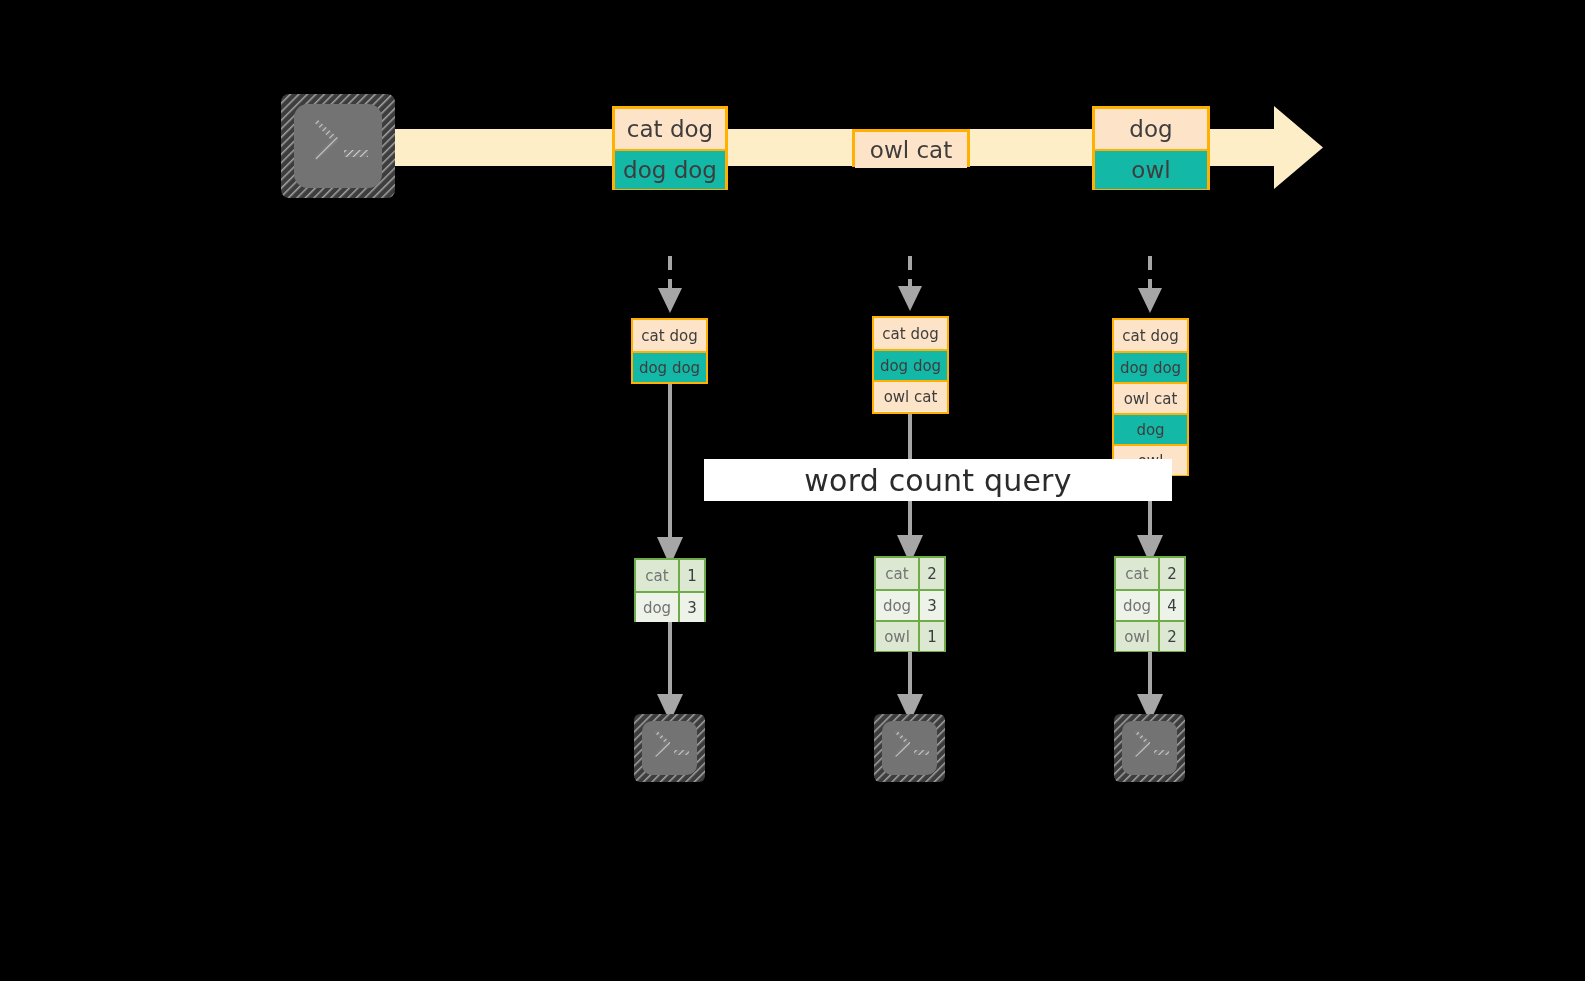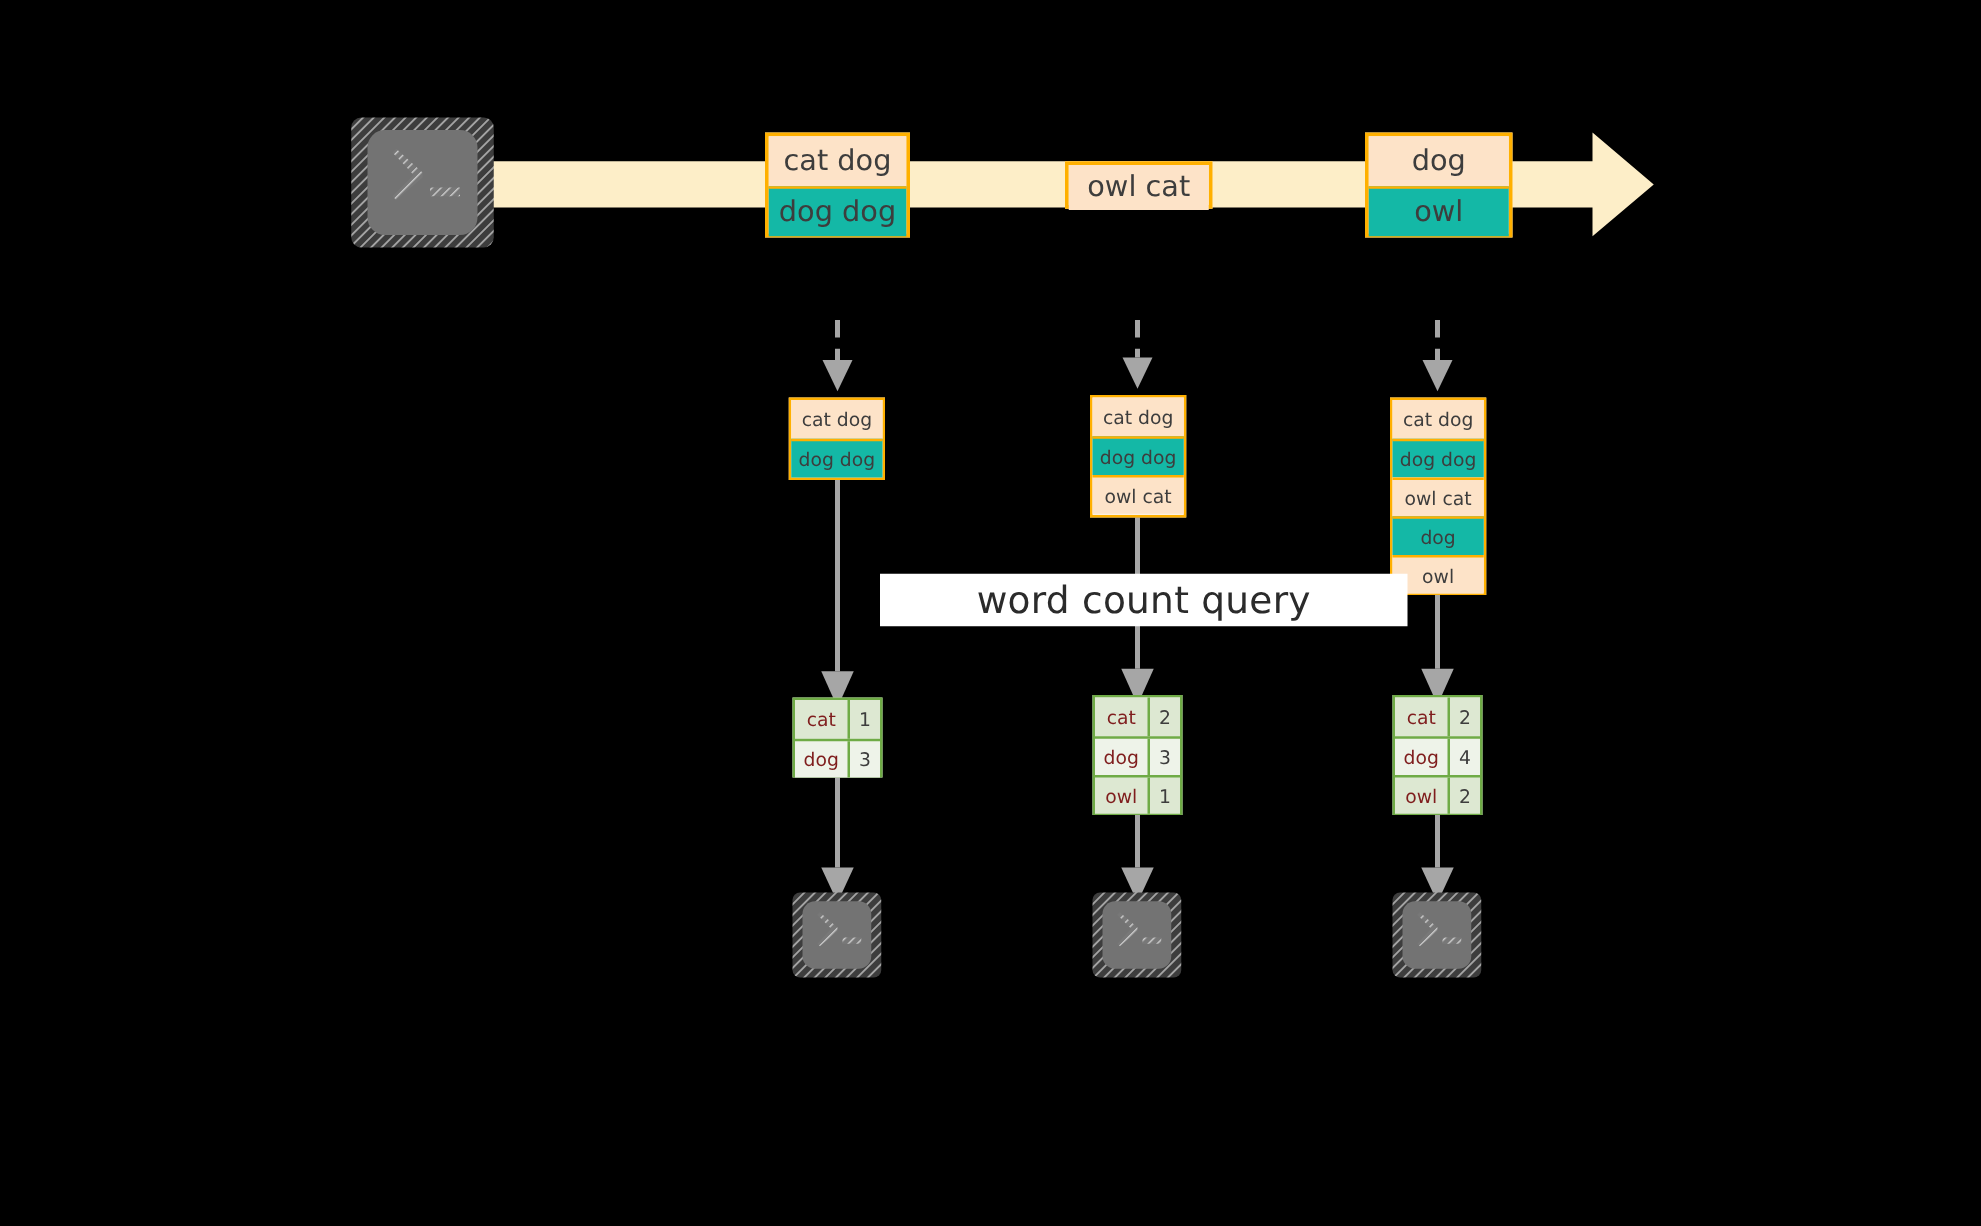--- a/index.html
+++ b/index.html
@@ -92,21 +92,21 @@
   }
   .res-row + .res-row { border-top: 2px solid #6fab46; }
   .res-row.shade-a { background: #dde8d2; }
   .res-row.shade-b { background: #eef3e9; }
   .res-cell-word {
     flex: 0 0 auto;
     display: flex;
     align-items: center;
     justify-content: center;
     font-size: 15px;
-    color: #7f1d1d;
+    color: #737373;
     border-right: 2px solid #6fab46;
     box-sizing: border-box;
   }
   .res-cell-count {
     flex: 1 1 auto;
     display: flex;
     align-items: center;
     justify-content: center;
     font-size: 15px;
     color: #3d3d3d;
@@ -222,21 +222,21 @@
   </div>
 
   <div class="rec-box snap-box" style="left:1096px; top:318px; width:77px; height:158px;">
     <div class="rec-row shade-a">cat dog</div>
     <div class="rec-row shade-b">dog dog</div>
     <div class="rec-row shade-a">owl cat</div>
     <div class="rec-row shade-b">dog</div>
     <div class="rec-row shade-a">owl</div>
   </div>
 
-  <div class="query-band" style="left:688px; top:459px; width:422px; height:42px;">
+  <div class="query-band" style="left:688px; top:459px; width:468px; height:42px;">
     <span class="query-text">word count query</span>
   </div>
 
   <div class="res-box" style="left:618px; top:558px; width:72px; height:64px;">
     <div class="res-row shade-a">
       <div class="res-cell-word" style="width:44px;">cat</div>
       <div class="res-cell-count">1</div>
     </div>
     <div class="res-row shade-b">
       <div class="res-cell-word" style="width:44px;">dog</div>

